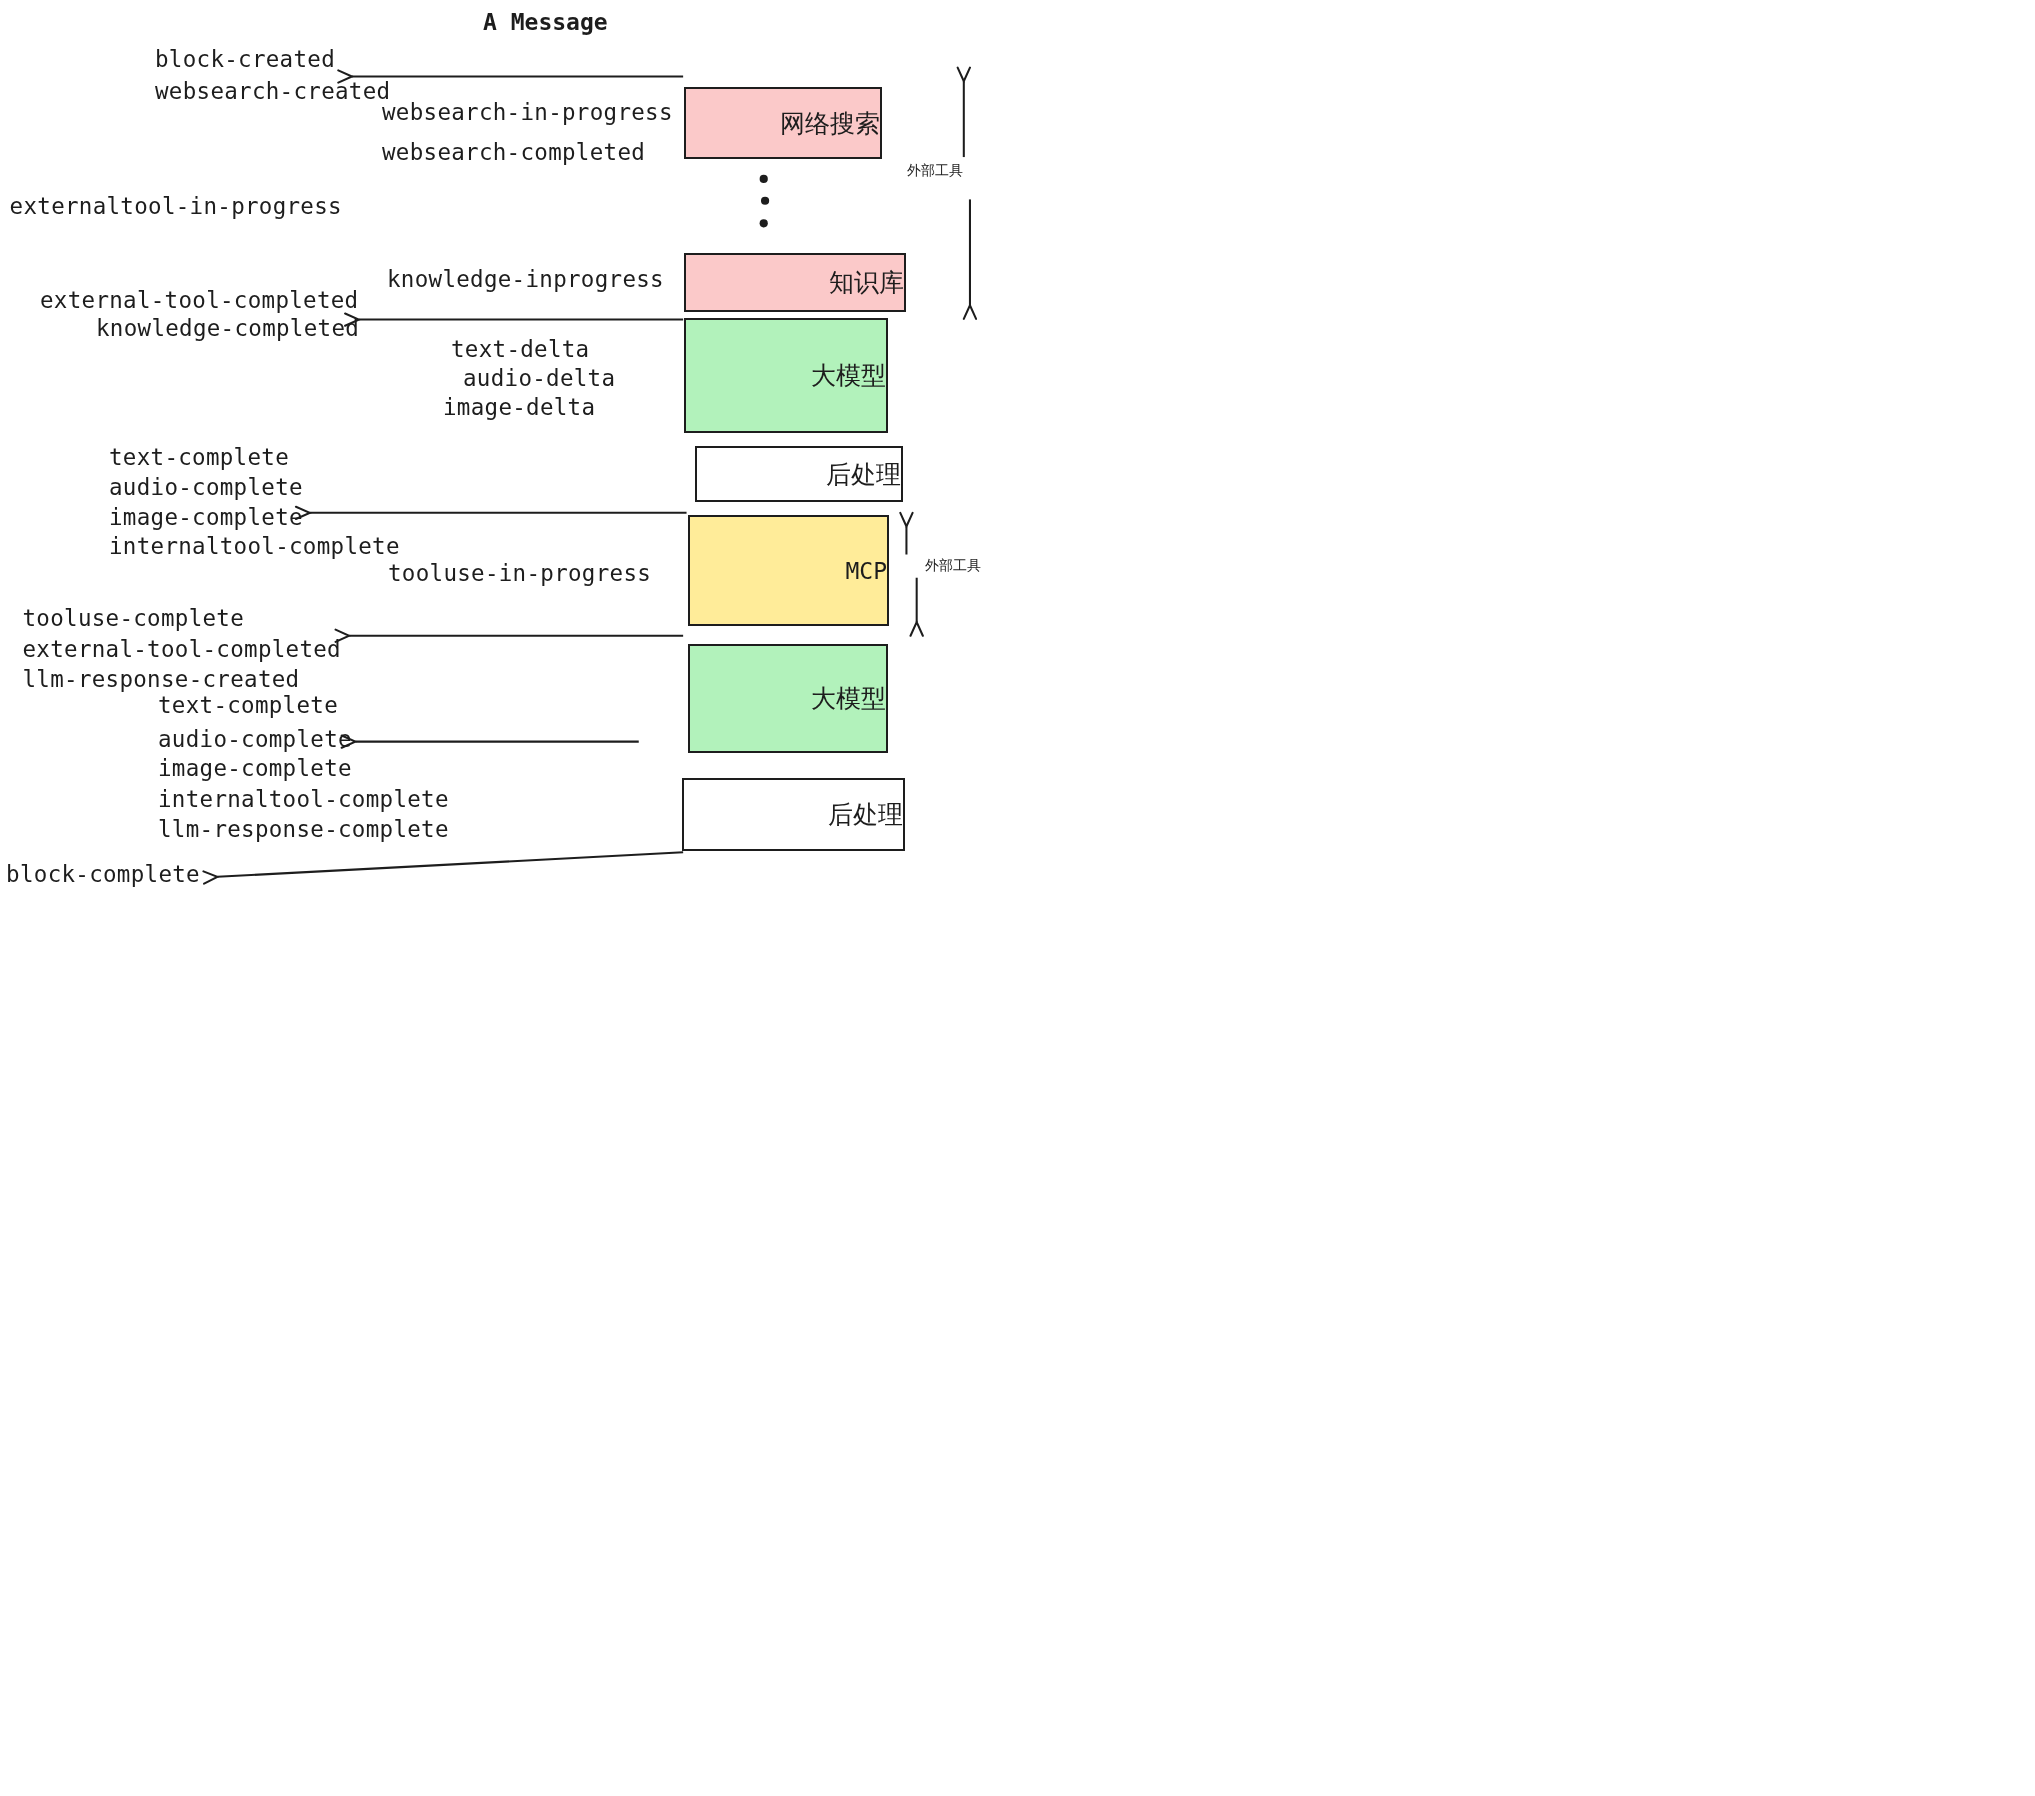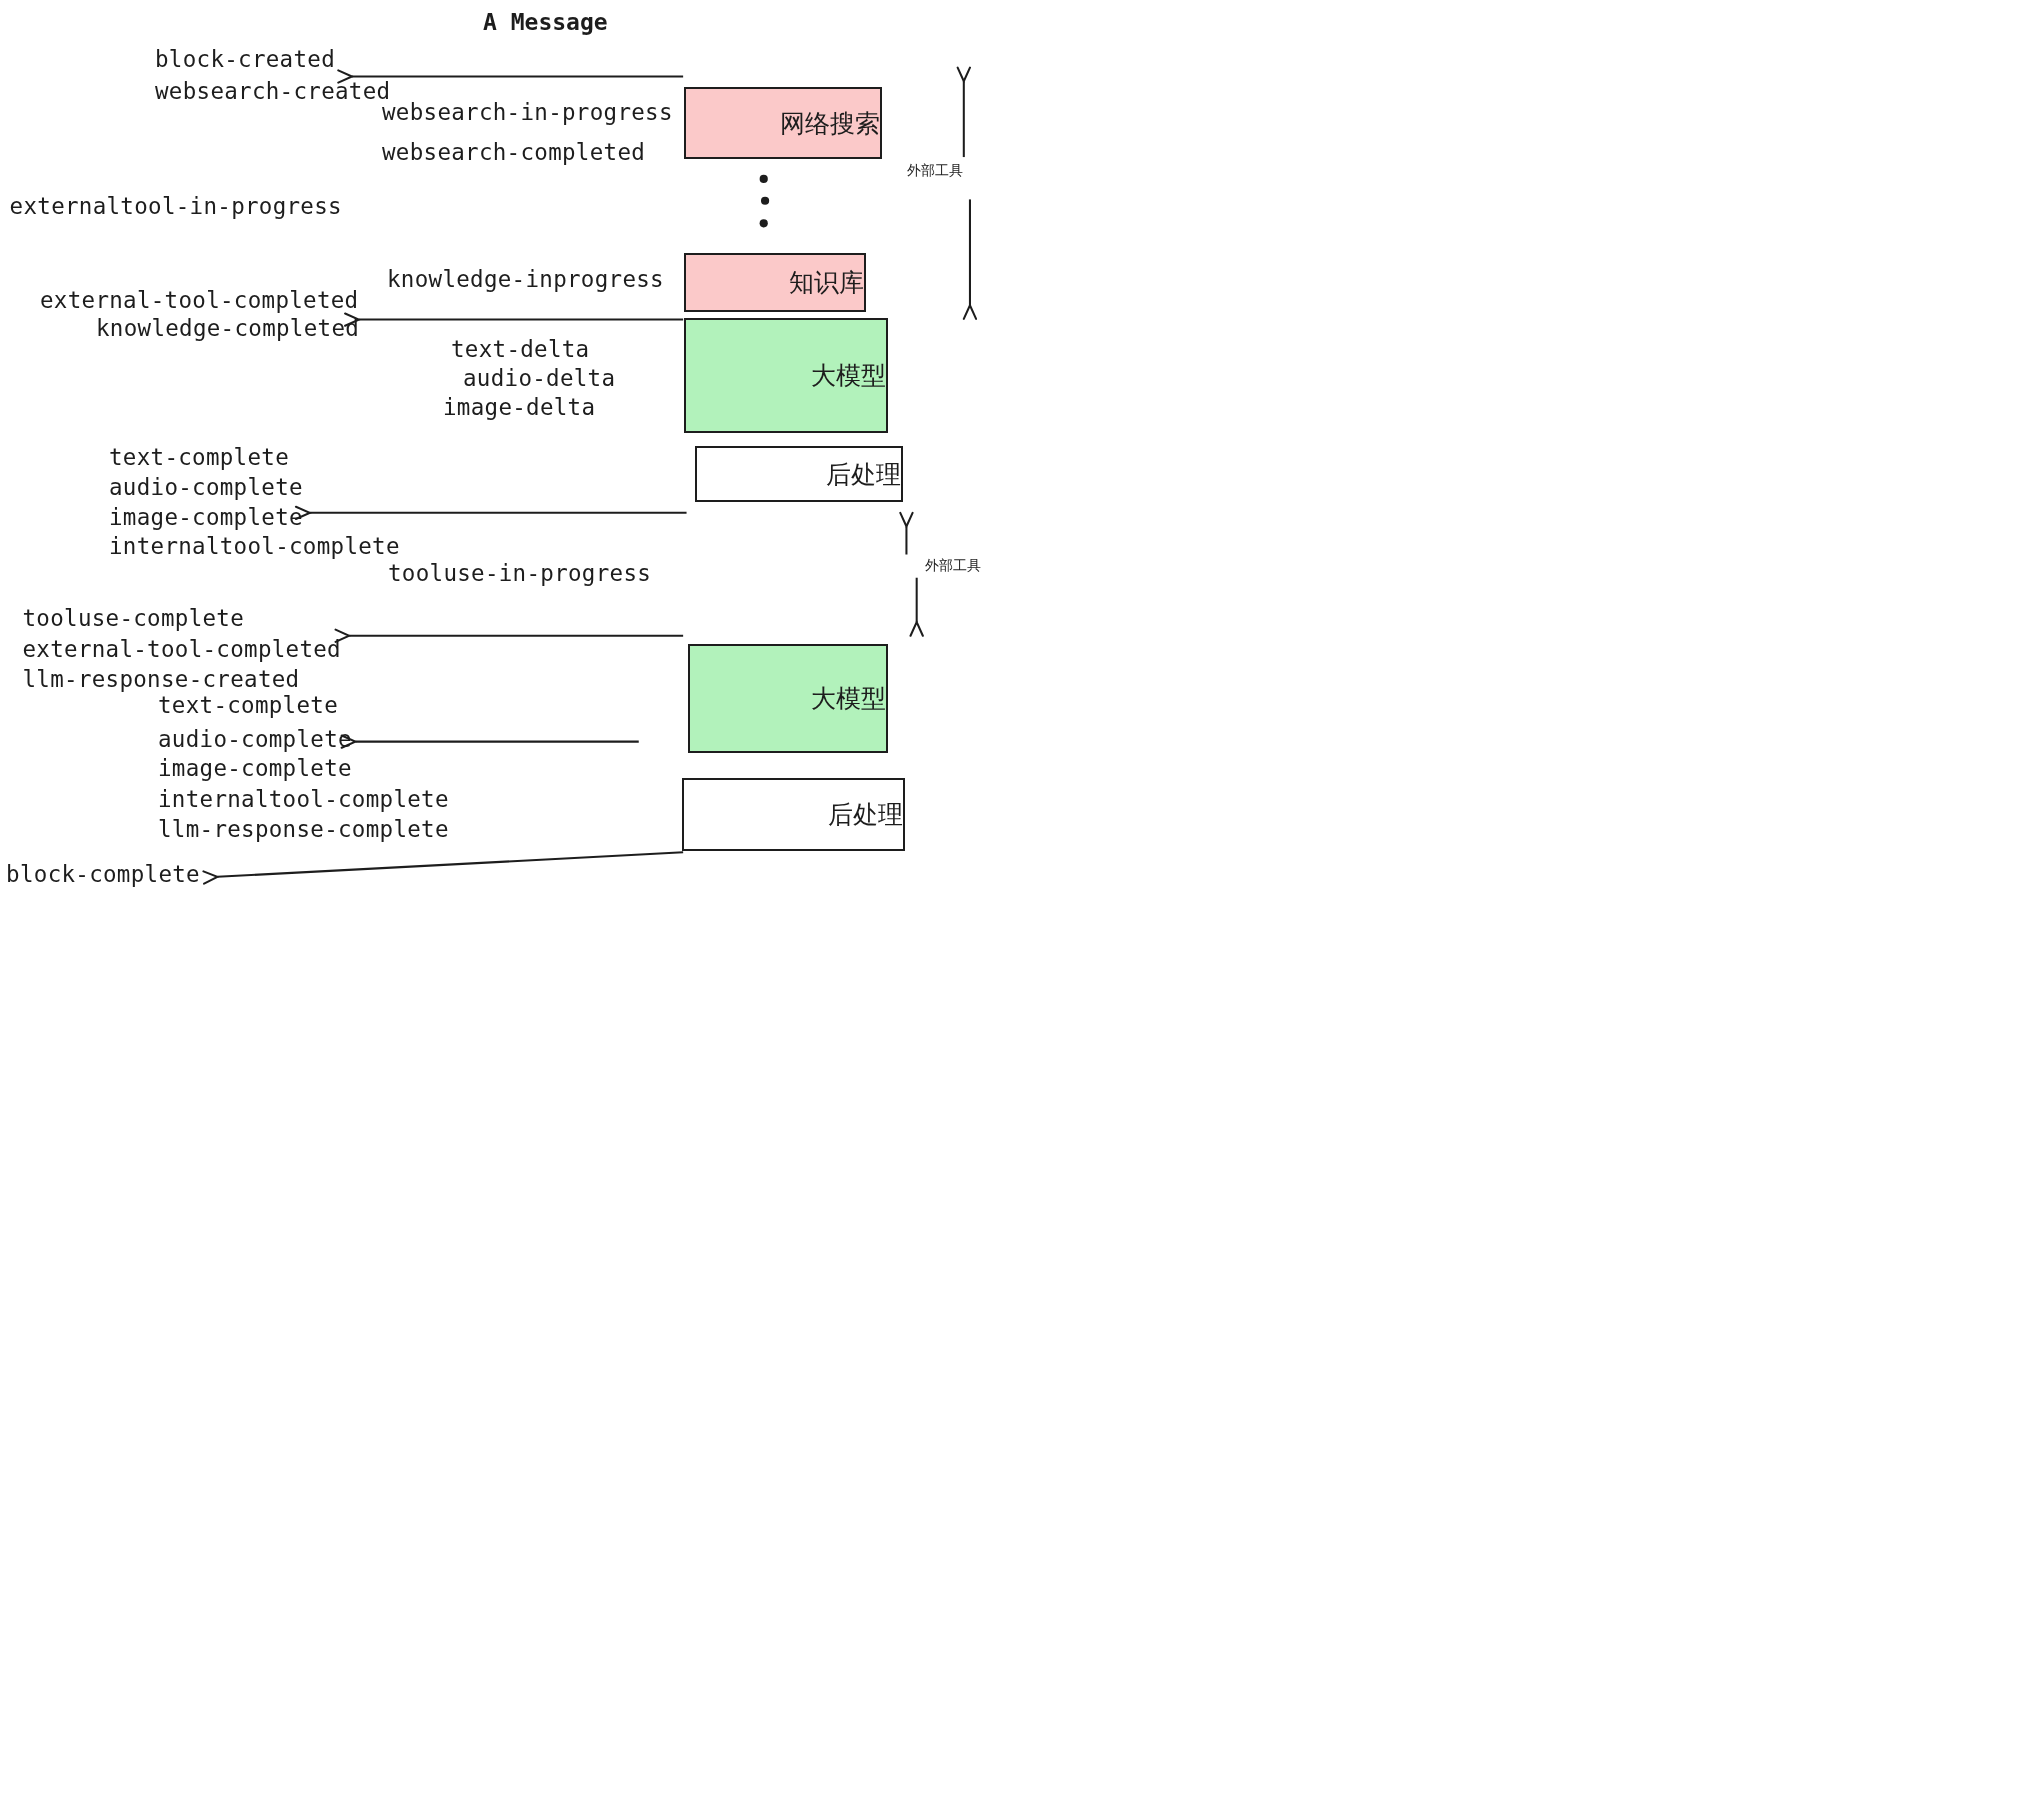--- a/index.html
+++ b/index.html
@@ -75,28 +75,31 @@
   <div class="ev" style="left:158px;top:693px;">text-complete</div>
   <div class="ev" style="left:158px;top:727px;">audio-complete</div>
   <div class="ev" style="left:158px;top:756px;">image-complete</div>
   <div class="ev" style="left:158px;top:787px;">internaltool-complete</div>
   <div class="ev" style="left:158px;top:817px;">llm-response-complete</div>
   <div class="ev" style="left:6.1px;top:862px;">block-complete</div>
 
   <div class="bx pink" style="left:684px;top:87px;width:198px;height:72px;">
     <span>网络搜索</span>
   </div>
-  <div class="bx pink" style="left:684px;top:253px;width:182px;height:59px;">
+  <div class="bx pink" style="left:684px;top:253px;width:222px;height:59px;">
     <span>知识库</span>
   </div>
   <div class="bx green" style="left:684px;top:318px;width:204px;height:115px;">
     <span>大模型</span>
   </div>
   <div class="bx white" style="left:695px;top:446px;width:208px;height:56px;">
     <span>后处理</span>
+  </div>
+  <div class="bx yellow" style="left:688px;top:515px;width:201px;height:111px;">
+    <span class="mono">MCP</span>
   </div>
   <div class="bx green" style="left:688px;top:644px;width:200px;height:109px;">
     <span>大模型</span>
   </div>
   <div class="bx white" style="left:682px;top:778px;width:223px;height:73px;">
     <span>后处理</span>
   </div>
 
   <div class="side" style="left:907px;top:162px;">外部工具</div>
   <div class="side" style="left:925px;top:557px;">外部工具</div>

